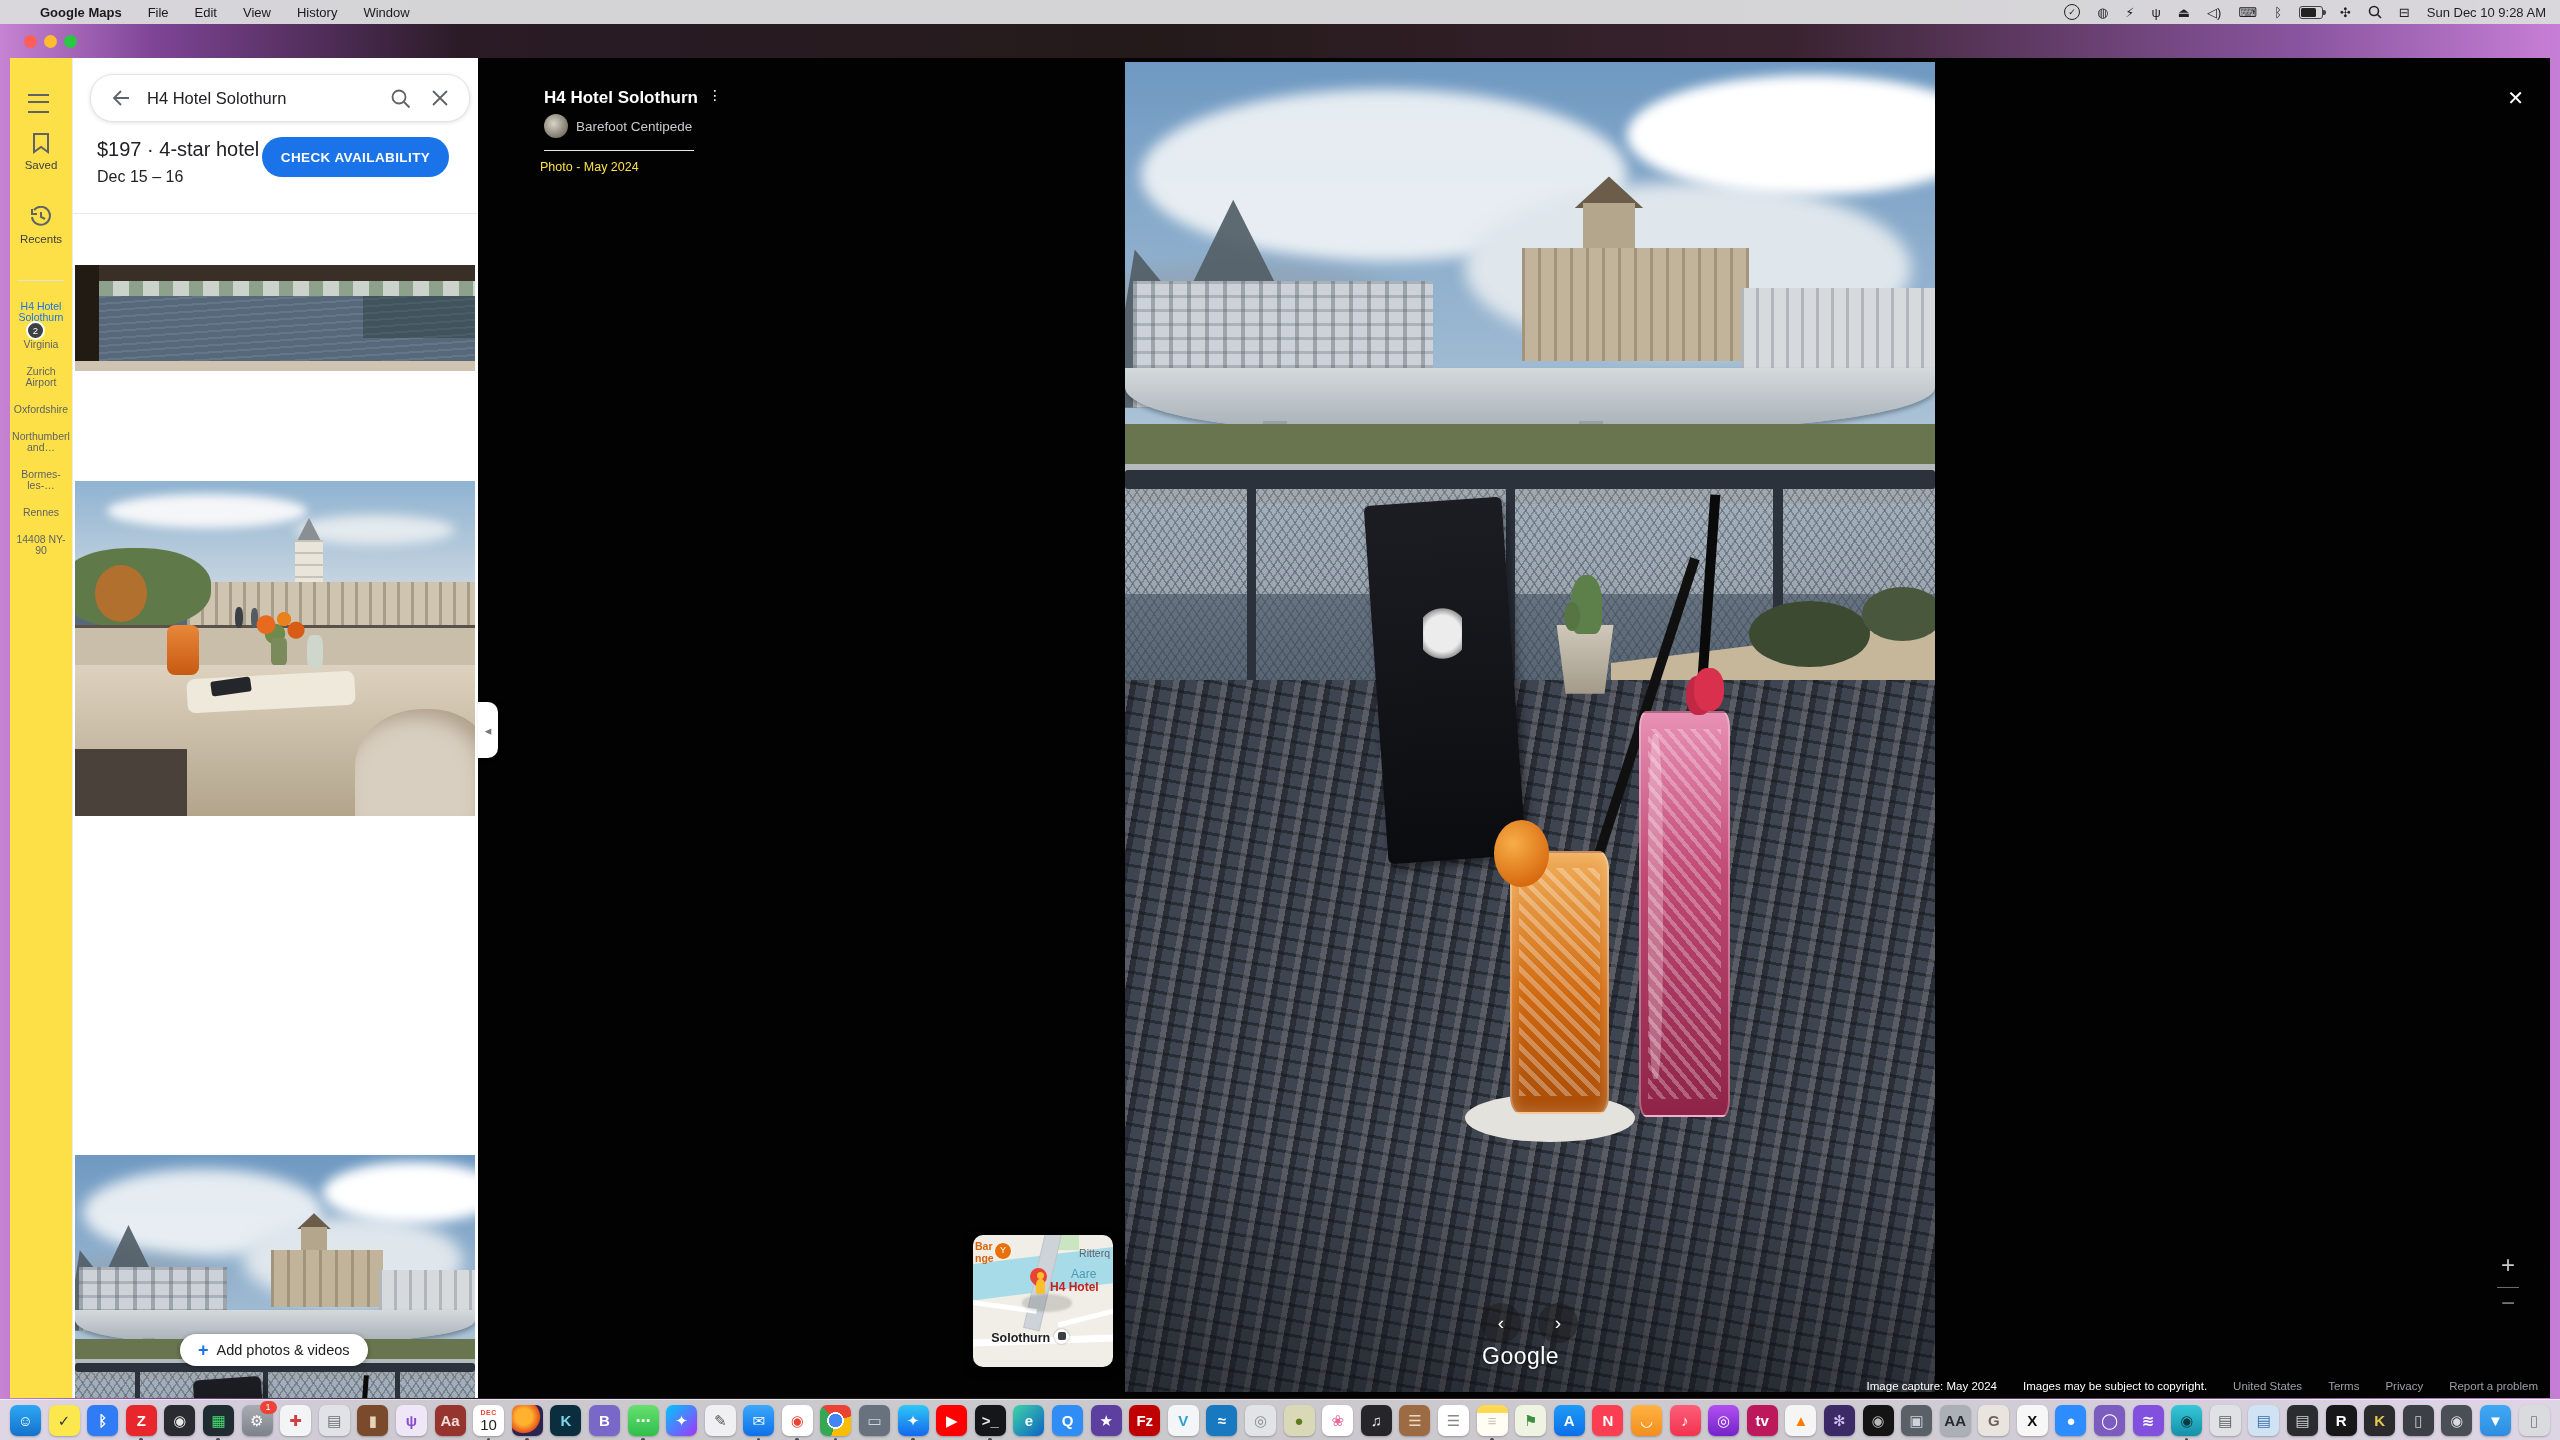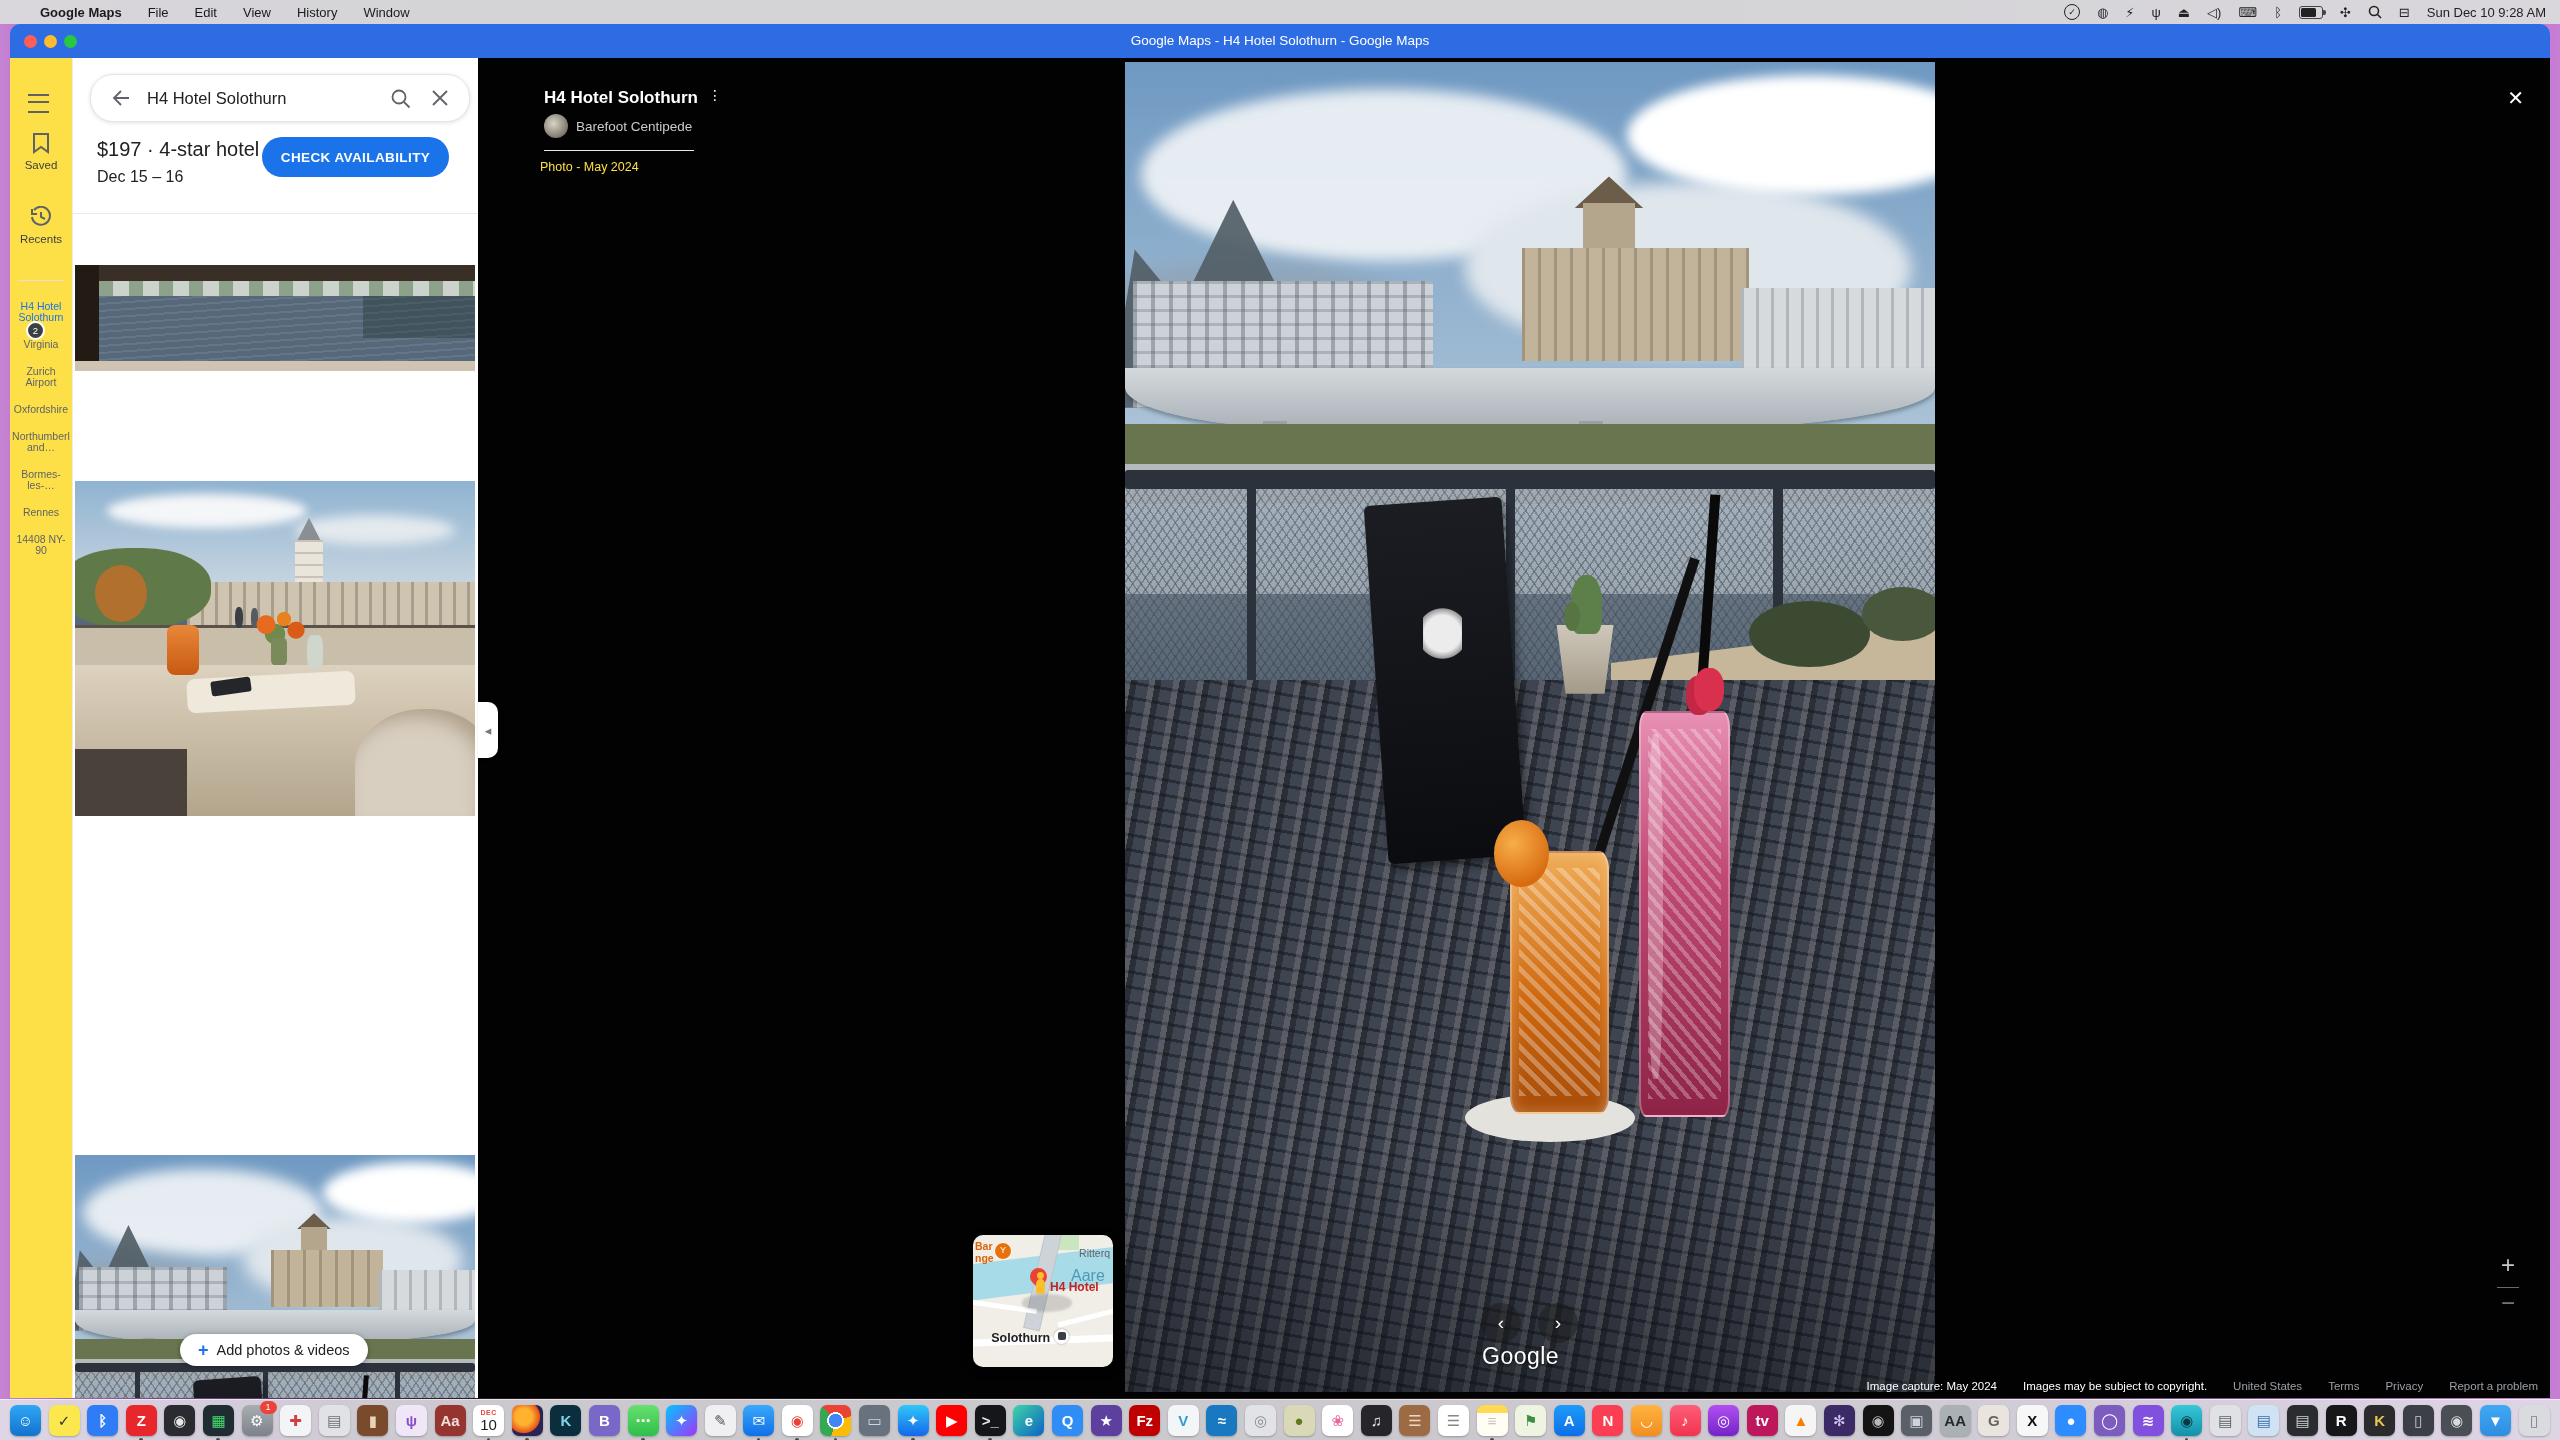--- a/index.html
+++ b/index.html
@@ -199,21 +199,21 @@
   .mm-park{left:52%;top:0;width:24%;height:11%;background:#c9e6c0;}
   .mm-water{left:-12%;top:15%;width:132%;height:27%;background:#a8dbe8;transform:rotate(-7deg);}
   .mm-road{left:45%;top:-8%;width:11%;height:80%;background:#cdd3d8;transform:rotate(13deg);box-shadow:0 0 0 1px #bec4c9;}
   .mm-r2{left:0;top:77%;width:100%;height:5%;background:#fff;transform:rotate(-2deg);}
   .mm-r3{left:-4%;top:52%;width:50%;height:3.5%;background:#fff;transform:rotate(8deg);}
   .mm-r4{left:60%;top:60%;width:50%;height:3.5%;background:#fff;transform:rotate(-14deg);}
   .mm-poi{left:15%;top:5%;width:16px;height:16px;border-radius:50%;background:#e8710a;border:1.5px solid #fff;
     color:#fff;font-size:9px;text-align:center;line-height:15px;}
   .mm-bar{left:2px;top:6px;color:#d9640a;font-size:10.5px;font-weight:bold;line-height:1.1;}
   .mm-ritter{right:3px;top:12px;color:#5f6368;font-size:10.5px;}
-  .mm-aare{left:70%;top:24%;color:#4d9ab5;font-size:16px;}
+  .mm-aare{left:70%;top:24%;color:#4d9ab5;font-size:12px;}
   .mm-shadow{left:35%;top:45%;width:36%;height:13%;background:rgba(0,0,0,.14);border-radius:50%;filter:blur(1px);}
   .mm-pin{left:41%;top:25%;width:17px;height:17px;background:#ea4335;border-radius:50% 50% 50% 0;transform:rotate(-45deg);}
   .mm-peg{left:45%;top:33%;width:9px;height:15px;background:#f9bf2c;border-radius:40% 40% 20% 20%;}
   .mm-peghead{left:45.8%;top:28%;width:7px;height:7px;background:#f9bf2c;border-radius:50%;}
   .mm-hotel{left:55%;top:34%;color:#c5221f;font-size:12px;font-weight:bold;}
   .mm-city{left:13%;top:73%;color:#202124;font-size:12.5px;font-weight:bold;}
   .mm-train{left:58%;top:71%;width:15px;height:15px;background:#fff;border-radius:50%;box-shadow:0 0 2px rgba(0,0,0,.4);}
   .mm-train::after{content:"";position:absolute;left:3.5px;top:3px;width:8px;height:8.5px;background:#3c4043;border-radius:2px;}
   
   #dock{position:absolute;left:0;right:0;bottom:0;height:40px;background:rgba(225,225,230,.88);
@@ -269,23 +269,20 @@
       <span class="sic">✣</span>
       <svg class="svgic" width="14" height="14" viewBox="0 0 14 14">
           <circle cx="6" cy="6" r="4.5" fill="none" stroke="#222" stroke-width="1.6"></circle>
           <line x1="9.5" y1="9.5" x2="13" y2="13" stroke="#222" stroke-width="1.6"></line>
         </svg>
       <span class="sic">⊟</span>
       <span id="mb-clock">Sun Dec 10  9:28 AM</span>
     </div>
   </div>
 
-  <div id="titlebar">
-    <span class="ttl">Google Maps - H4 Hotel Solothurn - Google Maps</span>
-  </div>
   <span class="tl" style="left:24px;background:#ff5f57;"></span>
   <span class="tl" style="left:44px;background:#febc2e;"></span>
   <span class="tl" style="left:64px;background:#28c840;"></span>
 
   <div id="winbody">
 
     <div id="sidebar">
       <div class="burger"></div>
       <div class="side-nav" style="top:74px;">
         <svg class="ic" width="20" height="22" viewBox="0 0 20 22">

